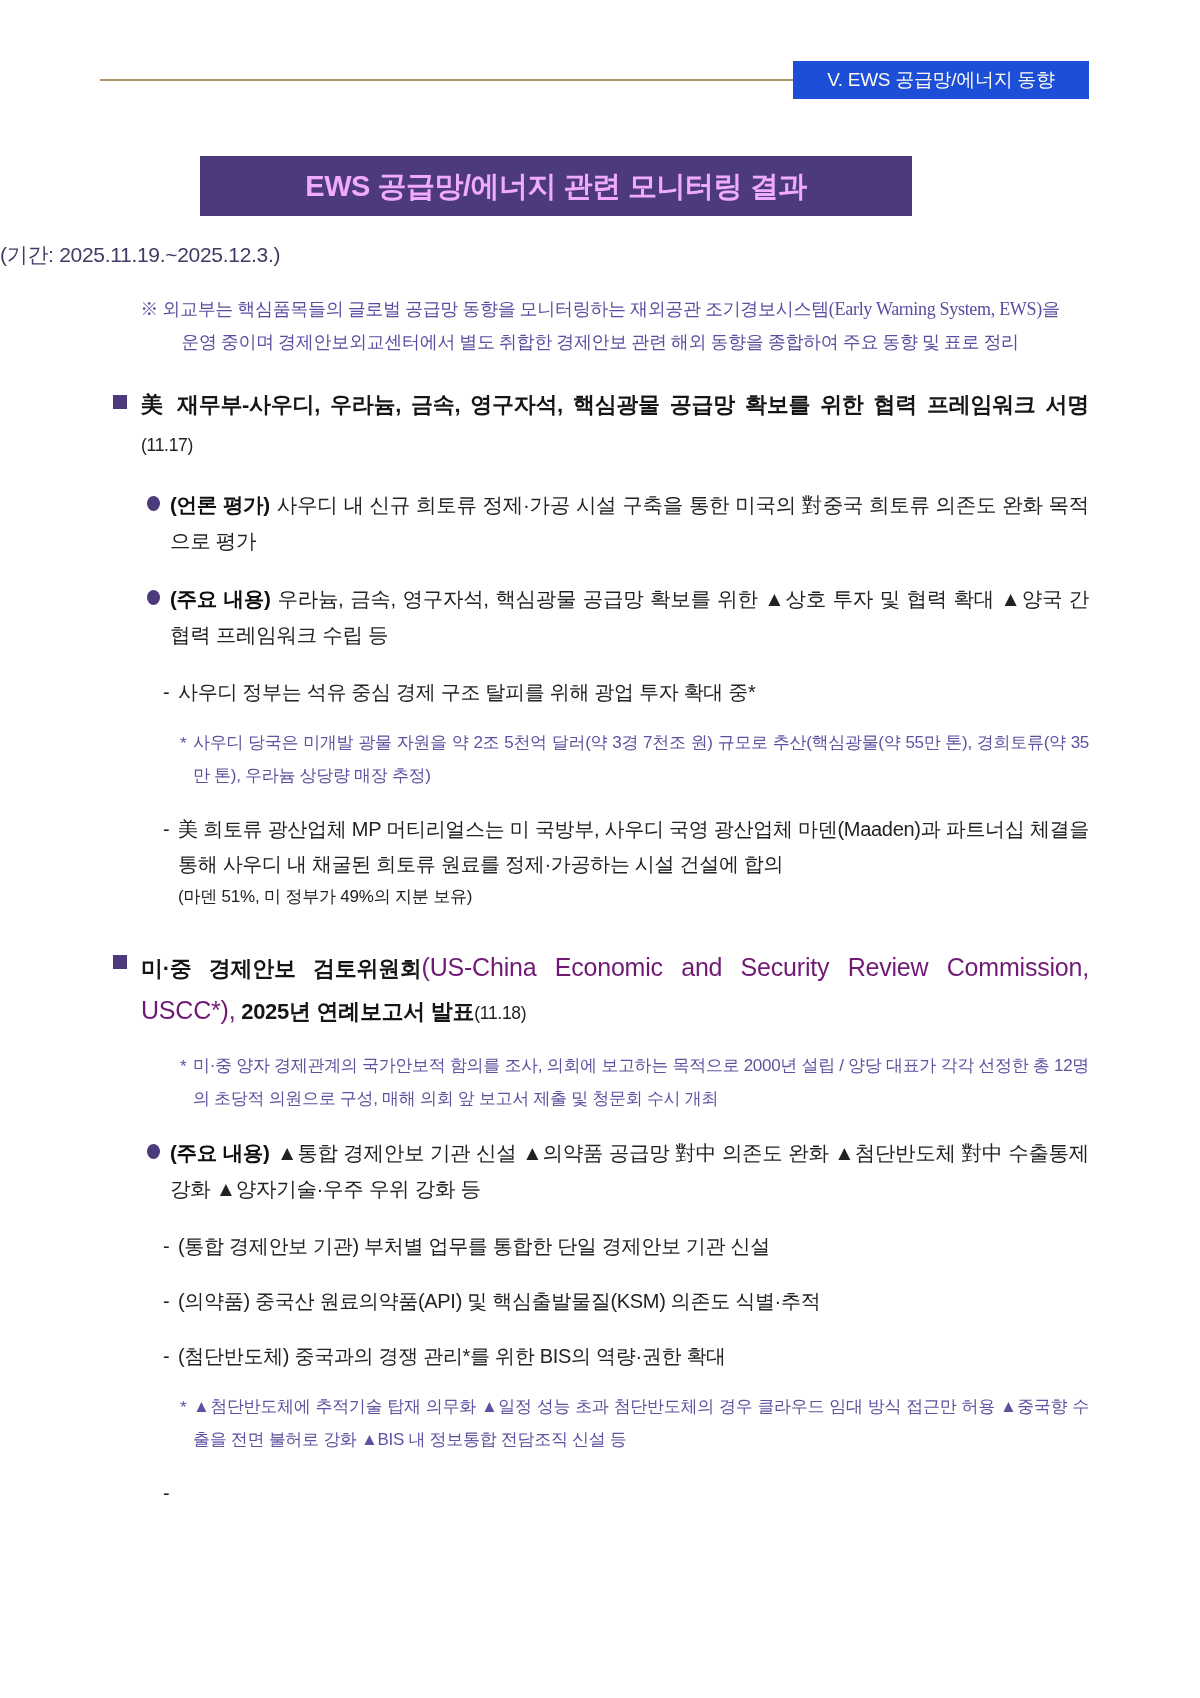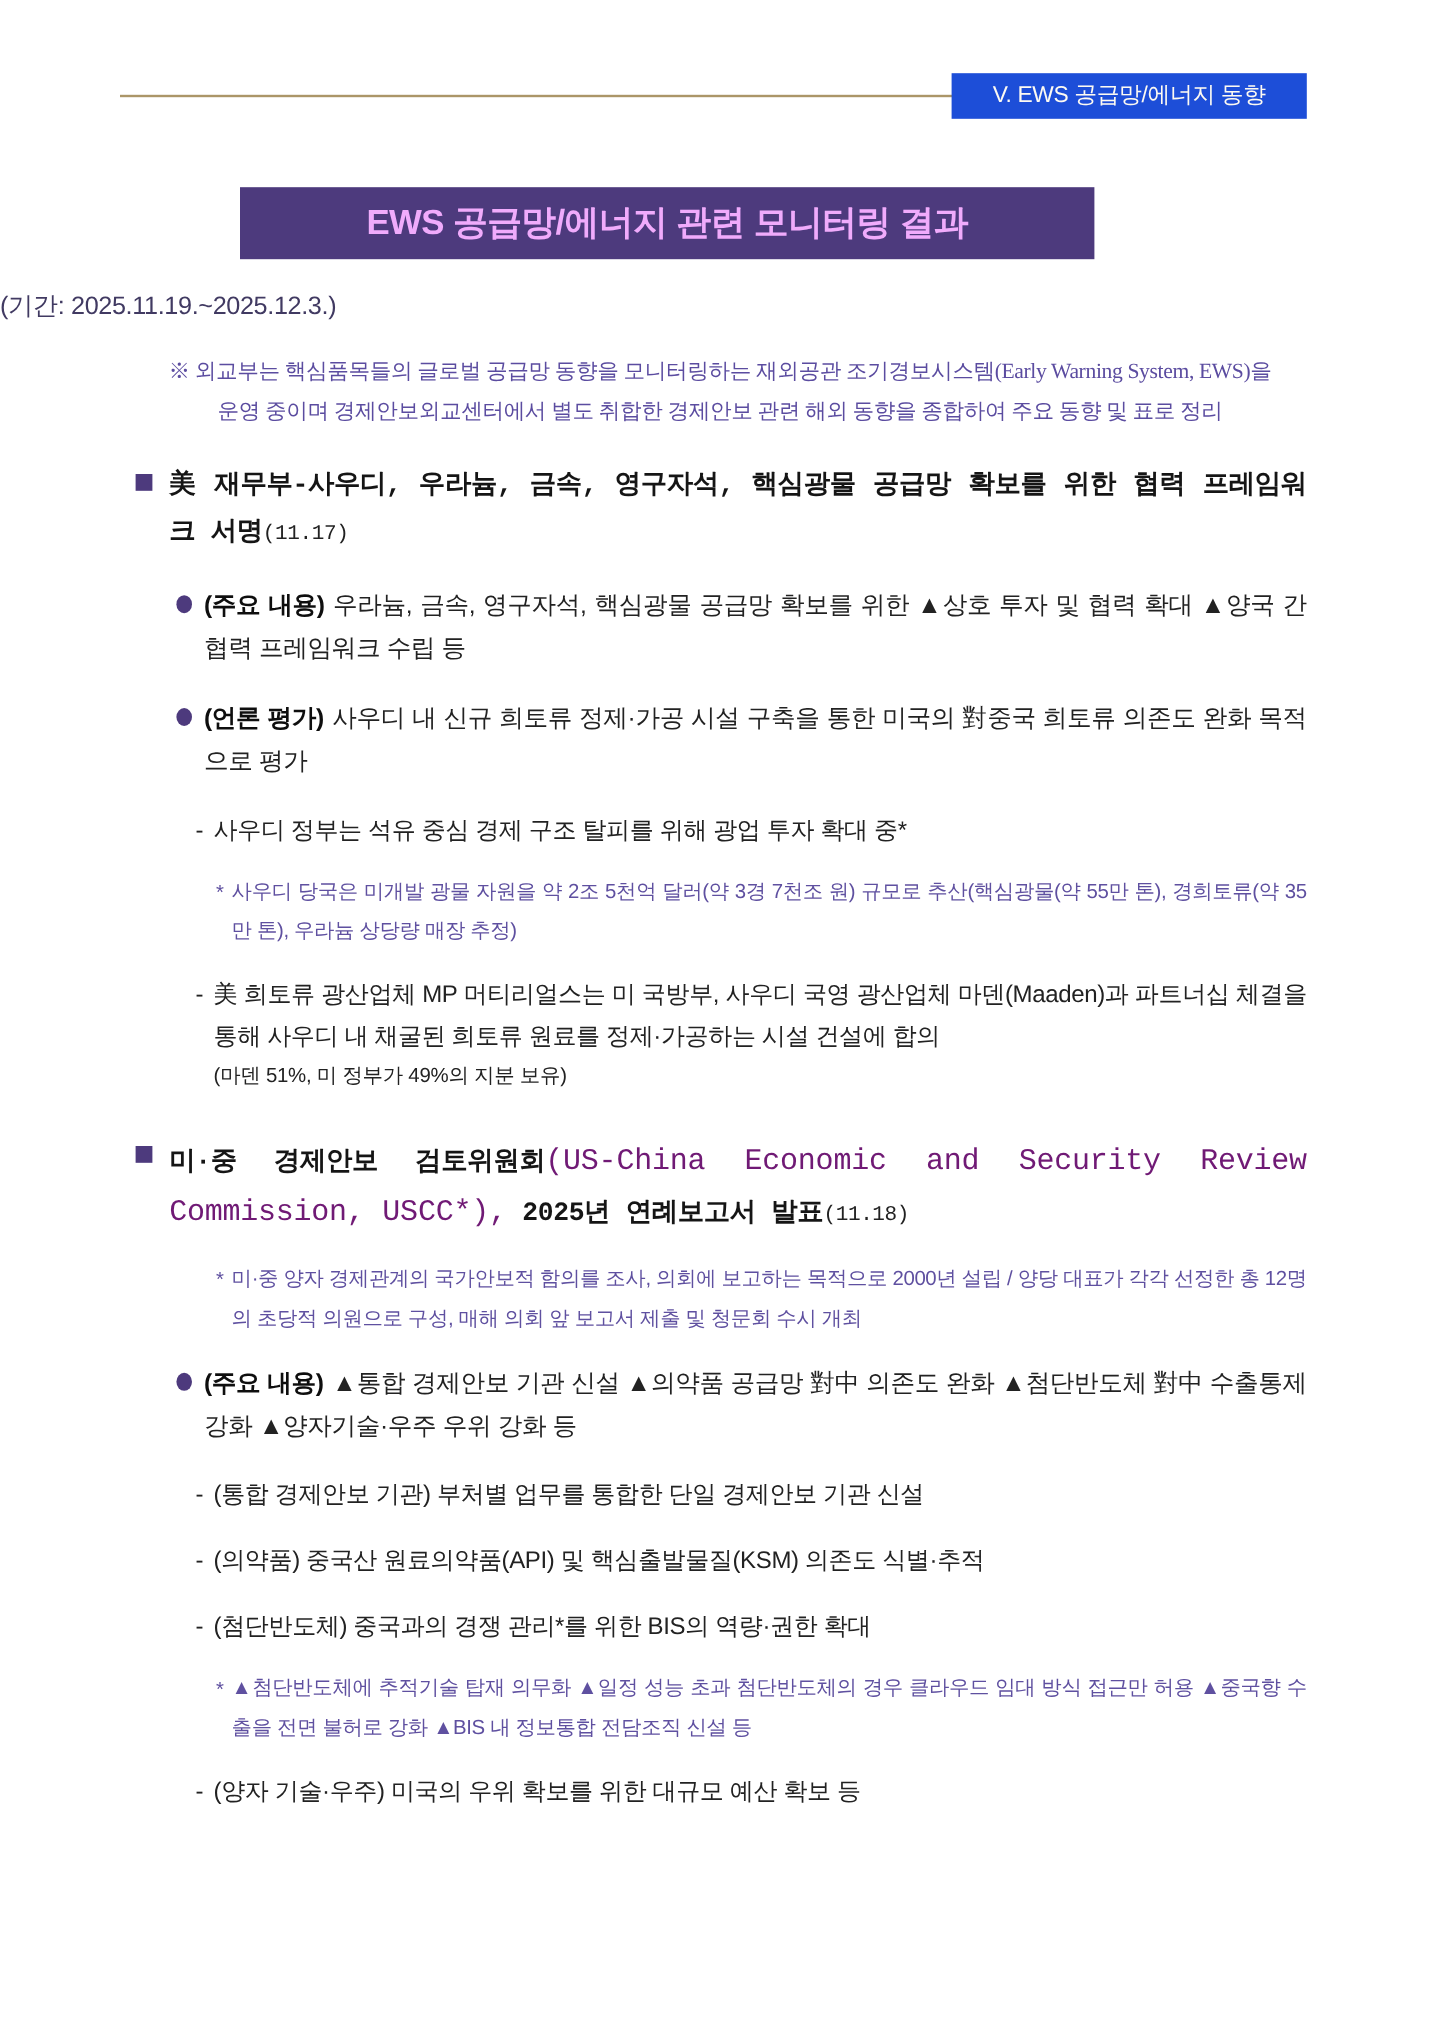--- a/index.html
+++ b/index.html
@@ -16,21 +16,21 @@
           color:#f0abfc;font-size:29px;font-weight:700;letter-spacing:-0.5px;
           text-align:center;line-height:60px;}
   .period{position:absolute;left:0;top:241px;width:1200px;
           color:#413a62;font-size:21px;letter-spacing:-0.3px;}
   .top-note{position:absolute;left:60px;top:293px;width:1080px;text-align:center;
             color:#5b4ca0;font-size:18px;line-height:1.85;letter-spacing:-0.3px;font-family:Liberation Serif, serif;}
 
   
   .content{position:absolute;left:113px;top:386px;width:976px;letter-spacing:-0.3px;}
   .h1{position:relative;padding-left:28px;font-size:22px;font-weight:700;color:#151515;
-      line-height:1.75;text-align:justify;margin:0 0 24px 0;font-family:Liberation Mono, monospace;}
+      line-height:1.75;text-align:justify;margin:0 0 24px 0;}
   .sq{position:absolute;left:0;top:9px;width:14px;height:14px;background:#4d3a7d;}
   .h1 .date{font-size:17.5px;font-weight:400;color:#222;}
   .h1 .en{font-size:25px;font-weight:400;color:#701a75;letter-spacing:-0.2px;}
 
   .bullet{position:relative;margin:0 0 22px 34px;padding-left:23px;font-size:20.5px;
           line-height:1.75;color:#222;text-align:justify;}
   .dot{position:absolute;left:0;top:9px;width:13px;height:15px;border-radius:50%;background:#4d3a7d;}
   .lbl{font-weight:700;color:#0e0e0e;margin-right:7px;}
 
   .dash{position:relative;margin:0 0 20px 50px;padding-left:15px;font-size:20px;
@@ -63,25 +63,25 @@
     <span>운영 중이며 경제안보외교센터에서 별도 취합한 경제안보 관련 해외 동향을 종합하여 주요 동향 및 표로 정리</span>
   </div>
 
   <div class="content">
 
     <div class="h1">
       <span class="sq"></span><span>美 재무부-사우디, 우라늄, 금속, 영구자석, 핵심광물 공급망 확보를 위한 협력 프레임워크 서명</span><span class="date">(11.17)</span>
     </div>
 
     <div class="bullet">
-      <span class="dot"></span><span class="lbl">(주요 내용)</span><span>우라늄, 금속, 영구자석, 핵심광물 공급망 확보를 위한 ▲상호 투자 및 협력 확대 ▲양국 간 협력 프레임워크 수립 등</span>
+      <span class="dot"></span><span class="lbl">(언론 평가)</span><span>사우디 내 신규 희토류 정제·가공 시설 구축을 통한 미국의 對중국 희토류 의존도 완화 목적으로 평가</span>
     </div>
 
     <div class="bullet">
-      <span class="dot"></span><span class="lbl">(언론 평가)</span><span>사우디 내 신규 희토류 정제·가공 시설 구축을 통한 미국의 對중국 희토류 의존도 완화 목적으로 평가</span>
+      <span class="dot"></span><span class="lbl">(주요 내용)</span><span>우라늄, 금속, 영구자석, 핵심광물 공급망 확보를 위한 ▲상호 투자 및 협력 확대 ▲양국 간 협력 프레임워크 수립 등</span>
     </div>
 
     <div class="dash">
       <span class="dash-mark">-</span><span>사우디 정부는 석유 중심 경제 구조 탈피를 위해 광업 투자 확대 중*</span>
     </div>
 
     <div class="pnote">
       <span class="ast">*</span><span>사우디 당국은 미개발 광물 자원을 약 2조 5천억 달러(약 3경 7천조 원) 규모로 추산(핵심광물(약 55만 톤), 경희토류(약 35만 톤), 우라늄 상당량 매장 추정)</span>
     </div>
 
@@ -114,19 +114,19 @@
 
     <div class="dash">
       <span class="dash-mark">-</span><span>(첨단반도체) 중국과의 경쟁 관리*를 위한 BIS의 역량·권한 확대</span>
     </div>
 
     <div class="pnote">
       <span class="ast">*</span><span>▲첨단반도체에 추적기술 탑재 의무화 ▲일정 성능 초과 첨단반도체의 경우 클라우드 임대 방식 접근만 허용 ▲중국향 수출을 전면 불허로 강화 ▲BIS 내 정보통합 전담조직 신설 등</span>
     </div>
 
     <div class="dash">
-      <span class="dash-mark">-</span><span>(양자 기술·우주) 미국의 우위 확보를 위한 대규모 예산 확보 등</span>
+      <span class="dash-mark">-</span>
     </div>
 
   </div>
 
 
 </div>
 
 </body></html>

